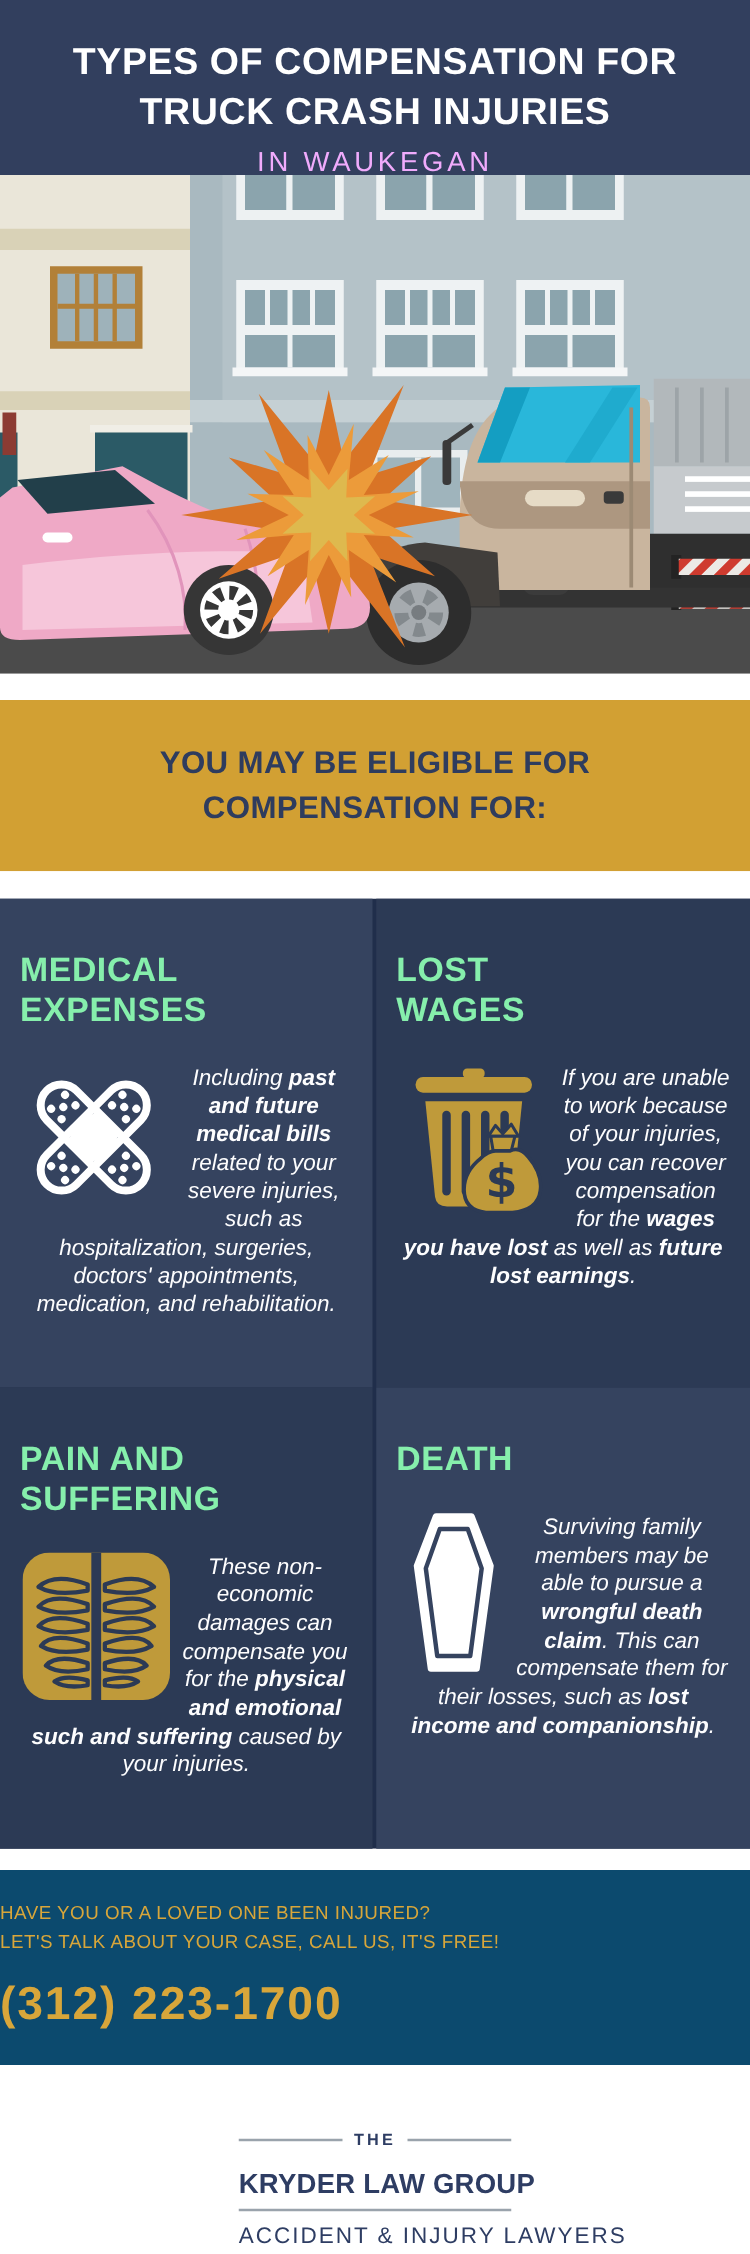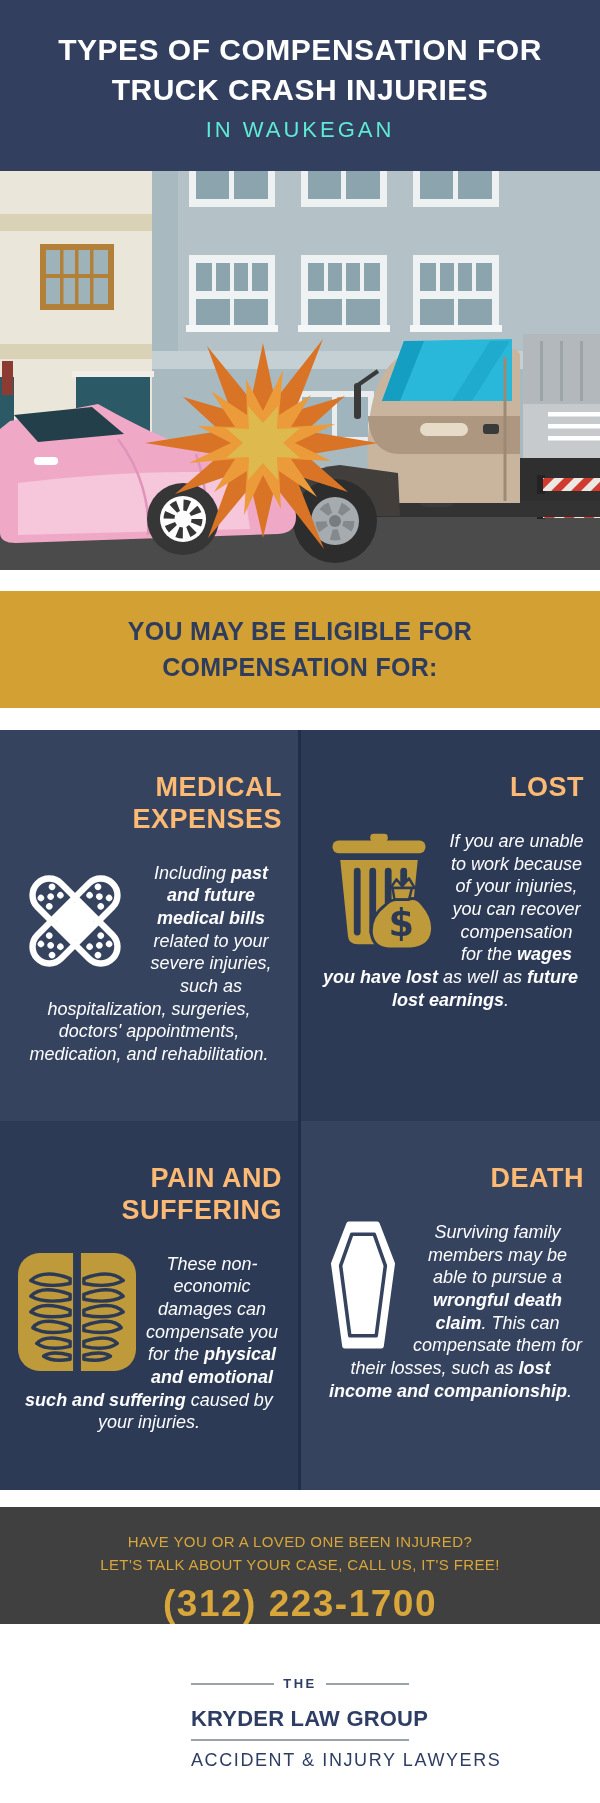--- a/index.html
+++ b/index.html
@@ -1,55 +1,55 @@
 <!DOCTYPE html>
 <html><head>
 <meta charset="utf-8">
 <style>
   html,body{margin:0;padding:0;background:#ffffff;}
   body{width:600px;font-family:"Liberation Sans","DejaVu Sans",sans-serif;}
   .page{width:600px;height:1803px;background:#ffffff;overflow:hidden;}
 
   
-  .header{height:171px;background:#323f5e;color:#ffffff;text-align:center;box-sizing:border-box;padding-top:30px;}
+  .header{height:140px;background:#323f5e;color:#ffffff;text-align:center;box-sizing:border-box;padding-top:30px;}
   .header .title{font-size:30px;line-height:1.32;font-weight:800;letter-spacing:.5px;}
-  .header .subtitle{font-size:22px;font-weight:400;letter-spacing:3px;margin-top:8px;color:#5eead4;}
+  .header .subtitle{font-size:22px;font-weight:400;letter-spacing:3px;margin-top:8px;color:#f0abfc;}
 
   
   .scene{display:block;width:600px;height:399px;}
 
   .spacer21{height:21px;background:#fff;}
   .spacer22{height:22px;background:#fff;}
   .spacer17{height:17px;background:#fff;}
 
   
-  .banner{height:117px;background:#d2a033;display:flex;align-items:center;justify-content:center;text-align:center;}
+  .banner{height:137px;background:#d2a033;display:flex;align-items:center;justify-content:center;text-align:center;}
   .banner .banner-text{color:#2e3c5e;font-size:25px;font-weight:800;line-height:1.42;letter-spacing:.3px;}
 
   
   .grid{display:grid;grid-template-columns:298px 299px;grid-template-rows:391px 369px;column-gap:3px;background:#202e4b;}
   .panel{box-sizing:border-box;padding:0 16px;overflow:hidden;color:#ffffff;}
   .p-light{background:#35435f;}
   .p-dark{background:#2c3a55;}
-  .panel h2{margin:42px 0 0;font-size:27px;line-height:1.18;letter-spacing:.5px;font-weight:700;text-align:right;color:#fdba74;}
+  .panel h2{margin:42px 0 0;font-size:27px;line-height:1.18;letter-spacing:.5px;font-weight:700;text-align:left;color:#86efac;}
   .panel h2 span{display:block;}
   .panel-content{margin-top:26px;}
   .panel-content::after{content:"";display:block;clear:both;}
   .body-text{margin:0;font-size:18px;line-height:1.26;text-align:center;color:#fdfdfe;font-weight:400;font-style:italic;}
   .body-text .b{font-weight:700;}
   .fl{float:left;}
   .ic-bandage{width:122px;height:122px;margin:-2px 4px 2px -2px;}
   .ic-wages{width:136px;height:122px;margin:-2px 2px 2px -6px;}
   .ic-ribs{width:118px;height:118px;margin:0 6px 2px 2px;}
   .ic-coffin{width:72px;height:128px;margin:0 12px 2px 10px;}
 
   
-  .cta{height:117px;background:#404040;text-align:center;box-sizing:border-box;padding-top:24px;}
+  .cta{height:156px;background:#0c4a6e;box-sizing:border-box;padding-top:24px;}
   .cta-line{color:#d8a63a;font-size:15px;letter-spacing:.4px;line-height:1.5;font-weight:500;}
-  .cta-phone{color:#d8a63a;font-size:37px;font-weight:800;letter-spacing:1.5px;margin-top:7px;}
+  .cta-phone{color:#d8a63a;font-size:37px;font-weight:800;letter-spacing:1.5px;margin-top:17px;}
 
   
   .footer{height:202px;background:#ffffff;}
   .logo{width:218px;margin:0 auto;padding-top:52px;color:#2e3d63;}
   .logo-top{display:flex;align-items:center;gap:9px;}
   .logo-top .line{flex:1;height:2px;background:#9aa3ac;}
   .logo-the{font-size:13px;font-weight:600;letter-spacing:2.5px;}
   .logo-name{font-size:22px;font-weight:800;text-align:center;letter-spacing:.2px;margin-top:15px;white-space:nowrap;}
   .logo-rule{height:2px;background:#9aa3ac;margin-top:7px;}
   .logo-tag{font-size:18px;font-weight:500;letter-spacing:1.6px;text-align:center;margin-top:9px;white-space:nowrap;}
@@ -261,20 +261,21 @@
             </g>
           </g>
         </svg>
         <p class="body-text"><span>Including </span><span class="b">past and future medical bills</span><span> related to your severe injuries, such as hospitalization, surgeries, doctors' appointments, medication, and rehabilitation.</span></p>
       </div>
     </div>
 
     <div class="panel p-dark">
       <h2>
         <span>LOST</span>
+        <span>WAGES</span>
       </h2>
       <div class="panel-content">
         <svg class="fl ic-wages" viewBox="0 0 132 126" xmlns="http://www.w3.org/2000/svg">
           <rect x="57" y="6" width="18" height="8" rx="3.5" fill="#bf9a3a"></rect>
           <rect x="18" y="13" width="96" height="13" rx="6" fill="#bf9a3a"></rect>
           <path d="M26,33 L106,33 L98,112 Q97,120 88,120 L44,120 Q35,120 34,112 Z" fill="#bf9a3a"></path>
           <rect x="40" y="41" width="7" height="70" rx="3.5" fill="#2c3a55"></rect>
           <rect x="56" y="41" width="7" height="70" rx="3.5" fill="#2c3a55"></rect>
           <rect x="72" y="41" width="7" height="70" rx="3.5" fill="#2c3a55"></rect>
           <rect x="88" y="41" width="7" height="70" rx="3.5" fill="#2c3a55"></rect>

